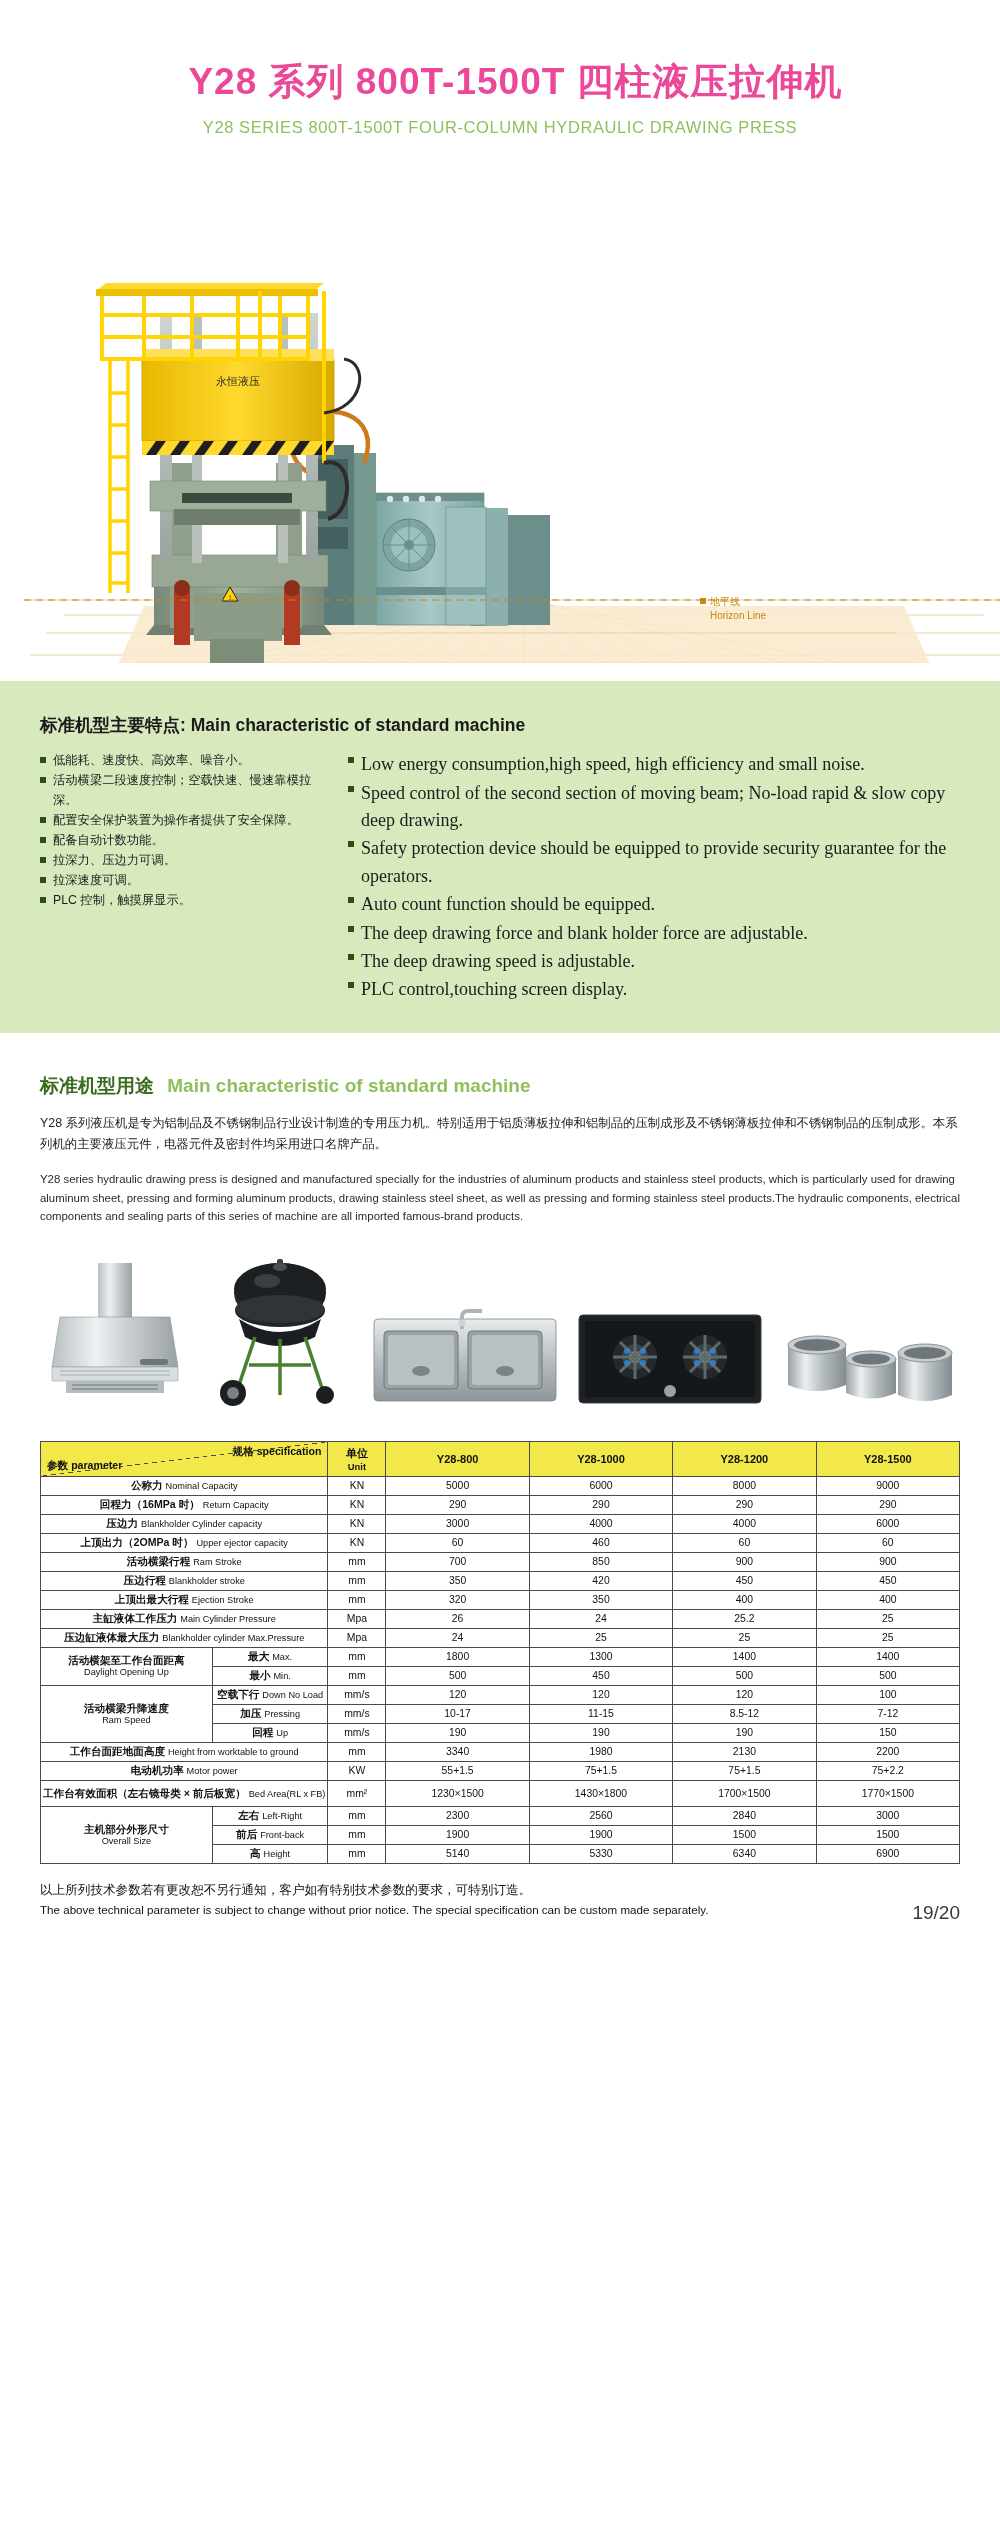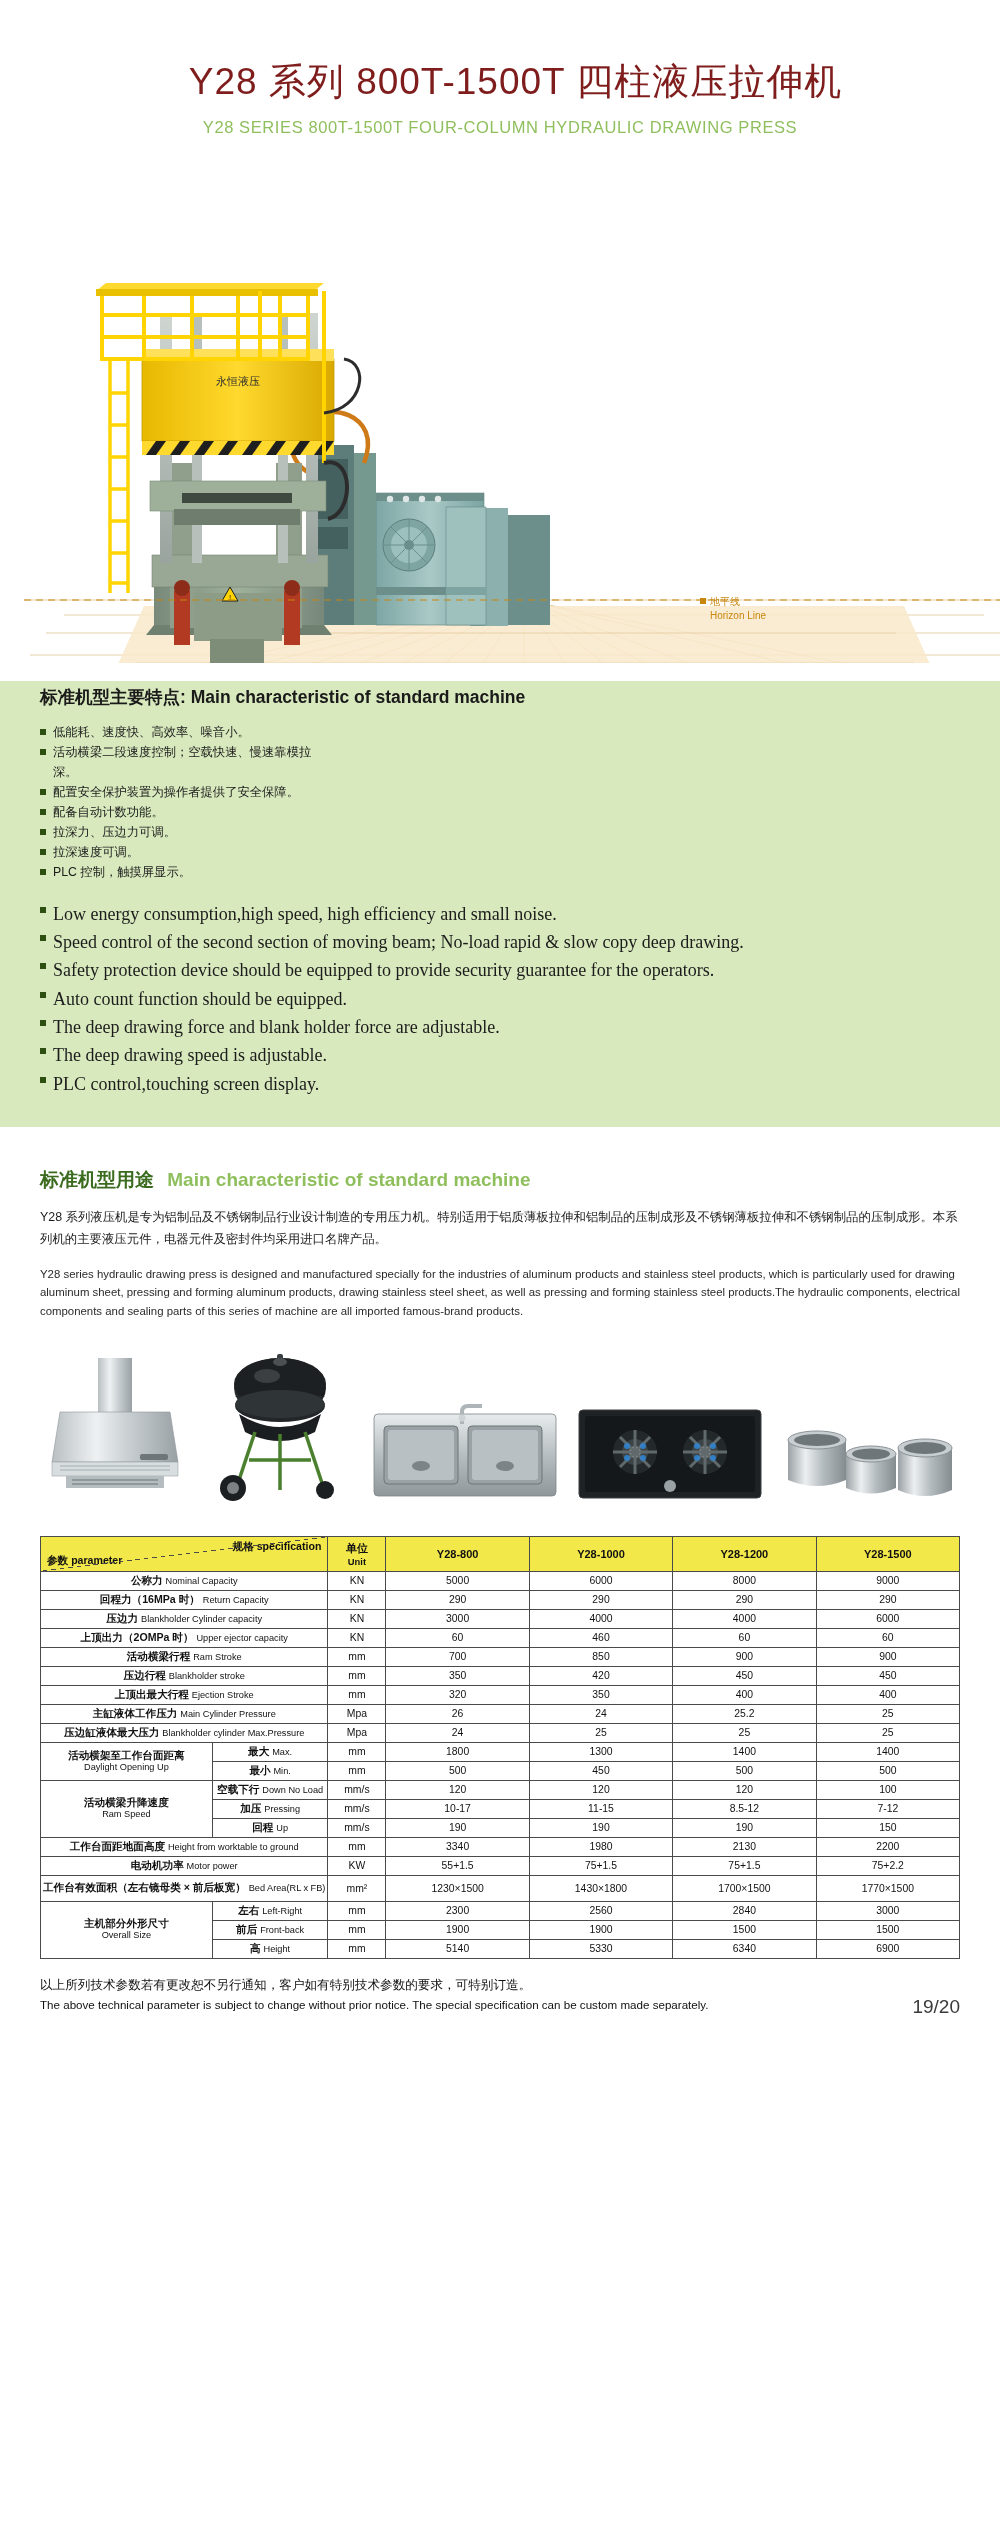--- a/index.html
+++ b/index.html
@@ -17,22 +17,22 @@
     overflow: hidden;
   }
 
   
   .header {
     padding: 60px 0 10px 0;
     text-align: center;
   }
   .title-cn {
     font-size: 37px;
-    font-weight: normal;
-    color: #7f1d1d;
+    font-weight: bold;
+    color: #ec4899;
     letter-spacing: 1px;
     line-height: 1.2;
     margin-left: 31px;
   }
   .title-en {
     margin-top: 14px;
     font-size: 16.5px;
     color: #8fbf5d;
     letter-spacing: 0.6px;
   }
@@ -59,33 +59,32 @@
     width: 6px; height: 6px;
     background: #c8860d;
     margin-right: 4px;
     vertical-align: 1px;
   }
 
   
   .band {
     margin: 18px 0 0 0;
     background: #d8e9bd;
-    padding: 4px 40px 28px 40px;
+    padding: 32px 40px 28px 40px;
   }
   .band-head {
     font-size: 17.5px;
     font-weight: bold;
     margin-bottom: 14px;
   }
   .band-head .cn { color: #1a1a1a; }
   .band-head .en { color: #1a1a1a; }
   .band-cols {
     display: flex;
     gap: 18px;
-    flex-direction: column;
   }
   .band-col { flex: 1; }
   .band-col.left { max-width: 290px; }
   .feat {
     position: relative;
     padding-left: 13px;
     font-size: 12.3px;
     line-height: 1.62;
     color: #1c1c1c;
   }

